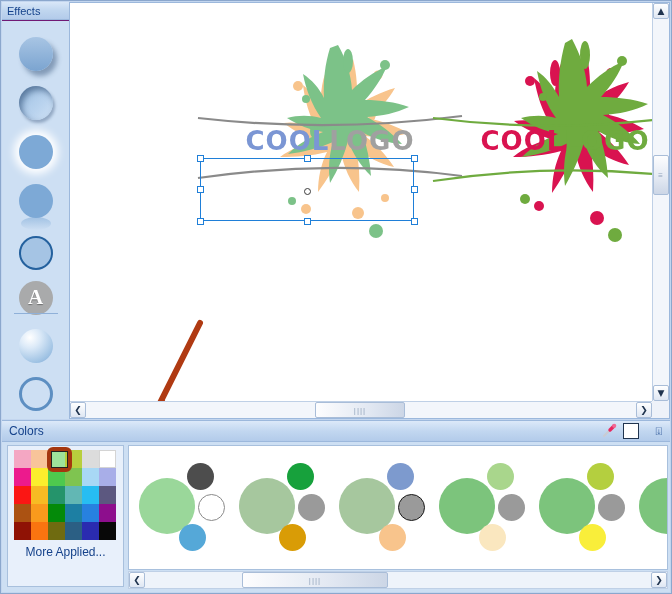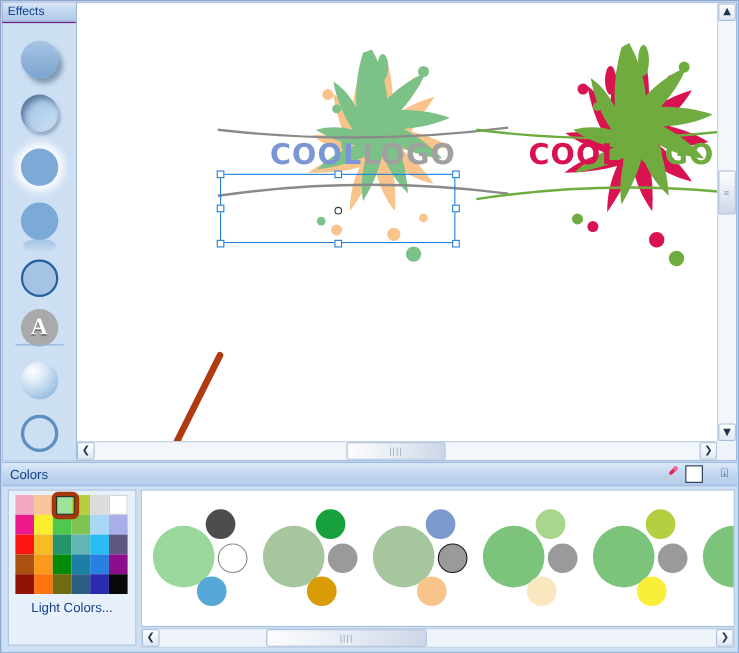--- a/index.html
+++ b/index.html
@@ -339,21 +339,21 @@
           <div class="sw" style="background: rgb(141, 14, 141);"></div>
           <div class="sw" style="background: rgb(143, 18, 5);"></div>
           <div class="sw" style="background: rgb(250, 116, 16);"></div>
           <div class="sw" style="background: rgb(111, 107, 16);"></div>
           <div class="sw" style="background: rgb(43, 95, 132);"></div>
           <div class="sw" style="background: rgb(42, 43, 176);"></div>
           <div class="sw" style="background: rgb(8, 8, 8);"></div>
         </div>
       <div id="sel-ring"></div>
       <div id="sel-ring-inner"></div>
-      <div id="more-colors">Light Colors...</div>
+      <div id="more-colors">More Applied...</div>
     </div>
 
     <div id="theme-strip">
         <div class="theme-item" style="left: -10px;">
           <div class="big-dot" style="background: rgb(154, 215, 154);"></div>
           <div class="dot d1" style="background: rgb(77, 77, 77);"></div>
           <div class="dot d2" style="background: rgb(255, 255, 255); border: 1px solid rgb(138, 138, 138); box-sizing: border-box;"></div>
           <div class="dot d3" style="background: rgb(85, 168, 216);"></div>
         </div>
         <div class="theme-item" style="left: 90px;">

